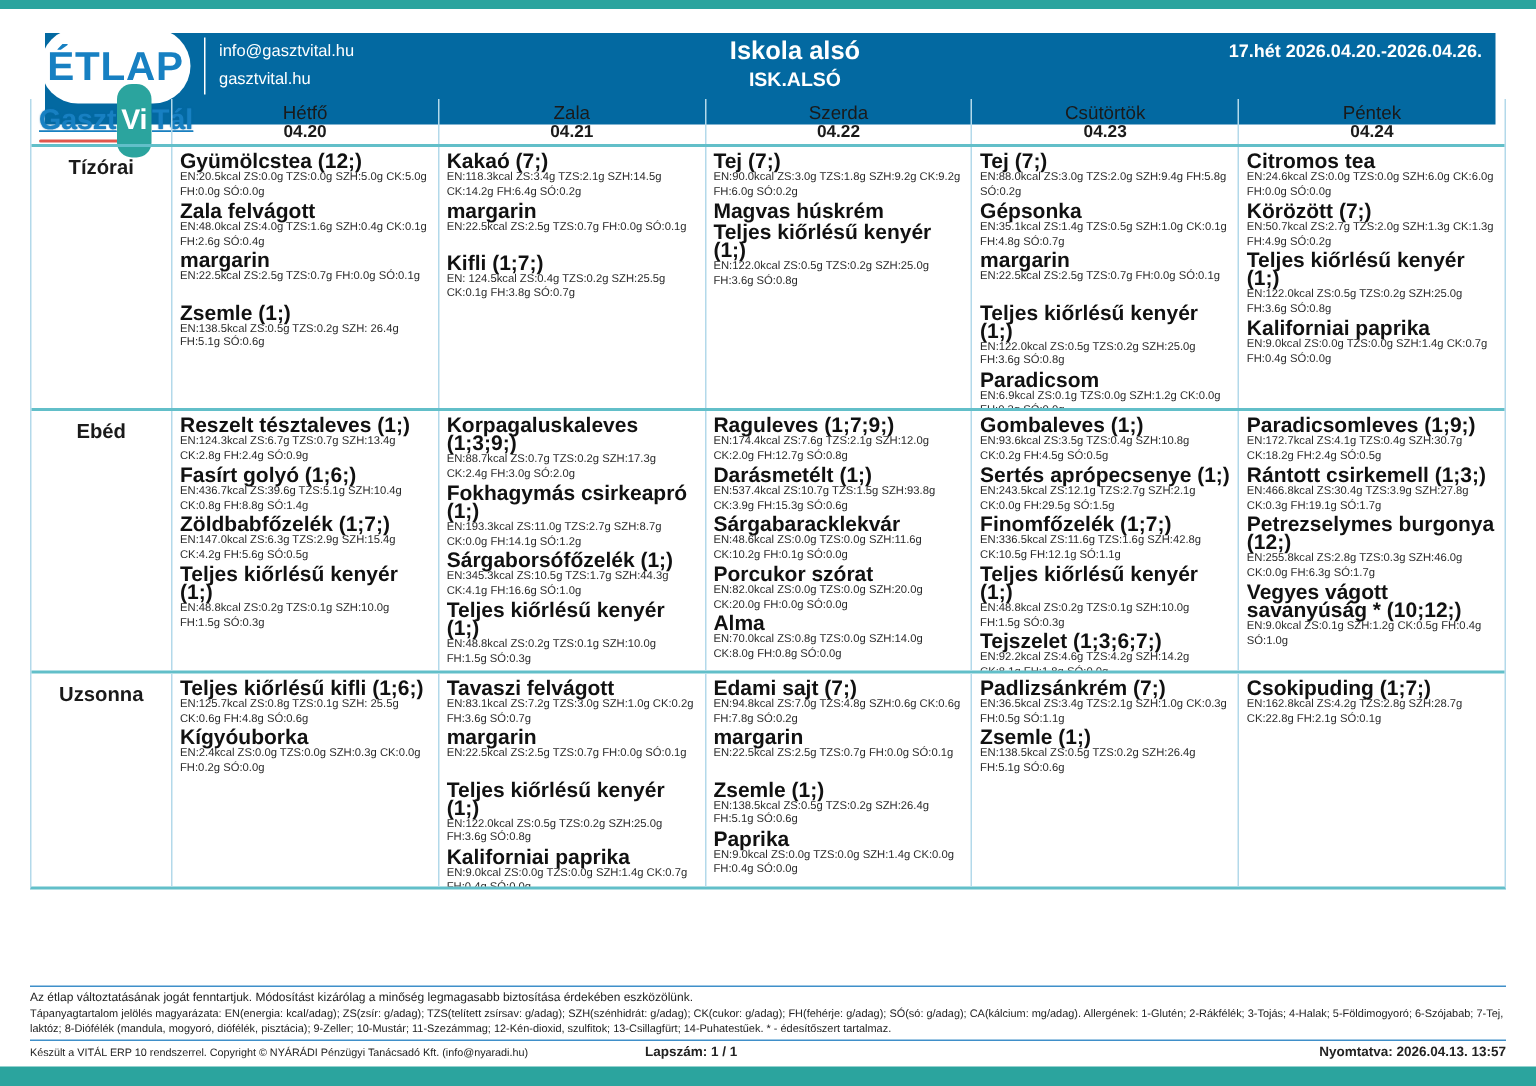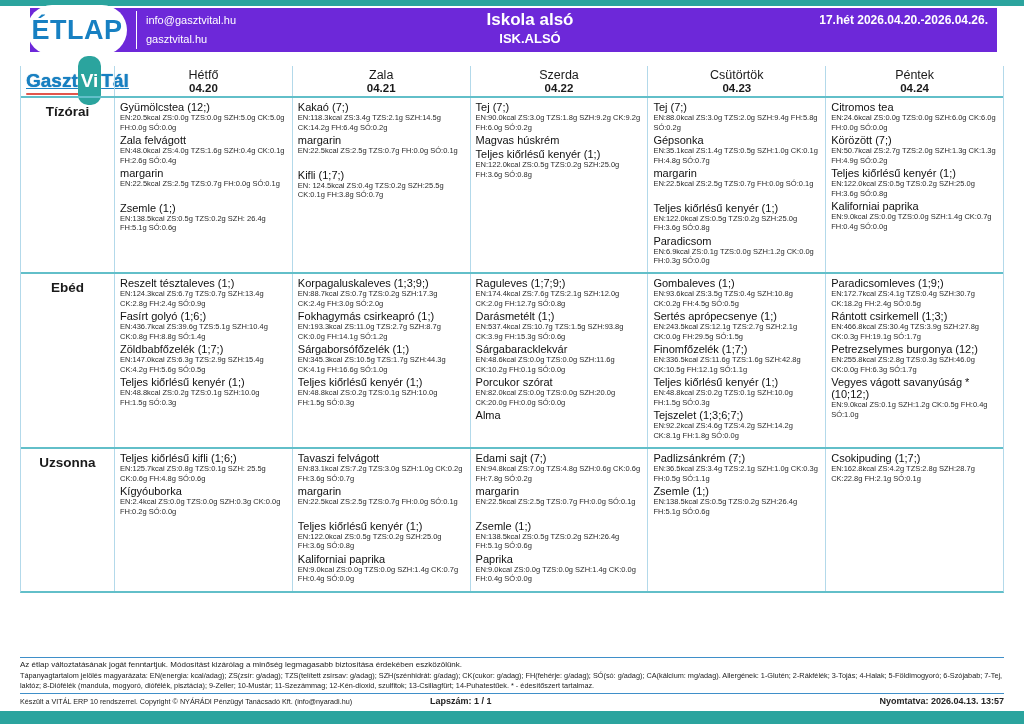--- a/index.html
+++ b/index.html
@@ -5,21 +5,21 @@
   * { box-sizing: border-box; }
   html,body { margin:0; padding:0; }
   body {
     width:1024px; height:724px; position:relative; overflow:hidden;
     background:#ffffff; font-family:"Liberation Sans", sans-serif; color:#1a1a1a;
   }
   .top-bar { position:absolute; top:0; left:0; width:1024px; height:6px; background:#2ba49e; }
   .bottom-bar { position:absolute; bottom:0; left:0; width:1024px; height:13px; background:#2ba49e; }
 
   
-  .header-bar { position:absolute; left:30px; top:8px; width:967px; height:44px; background:#6d28d9; }
+  .header-bar { position:absolute; left:30px; top:22px; width:967px; height:61px; background:#0369a1; }
   .logo-pill {
     position:absolute; left:-3px; top:-3px; width:100px; height:50px;
     background:#fff; border-radius:25px; display:flex; align-items:center; justify-content:center;
   }
   .logo-pill span { color:#1780c2; font-weight:bold; font-size:27px; letter-spacing:0.5px; }
   .contact {
     position:absolute; left:106px; top:3px; height:38px; border-left:1px solid #ffffff;
     padding-left:9px; color:#fff; font-size:11px; line-height:19px;
   }
   .title-block { position:absolute; left:300px; width:400px; top:2px; text-align:center; color:#fff; }
@@ -45,21 +45,21 @@
   .day-name { font-size:12.5px; font-weight:normal; line-height:14px; }
   .day-date { font-size:11.5px; font-weight:bold; line-height:13px; }
   .meal-row { border-top:2px solid #62bfc9; }
   .meal-label { text-align:center; padding-top:6px; font-size:13.5px; font-weight:bold; }
   .row0 { height:176px; }
   .row1 { height:175px; }
   .row2 { height:144px; }
   .cell { padding:2px 4px 0 5px; overflow:hidden; }
   .item { margin-bottom:1px; }
   .item.gap { margin-bottom:12px; }
-  .iname { font-size:11px; font-weight:normal; color:#111; line-height:12px; padding-top:1px; }
+  .iname { font-size:14px; font-weight:bold; color:#111; line-height:12px; padding-top:1px; }
   .iinfo { font-size:7.5px; color:#2a2a2a; line-height:9.5px; }
 
   
   .footer { position:absolute; left:20px; top:657px; width:984px; color:#222; }
   .fsep { border-top:1px solid #3f8fc9; }
   .f1 { font-size:8px; line-height:10px; margin-top:2px; }
   .f2 { font-size:7.3px; line-height:9.5px; margin-top:1px; }
   .fsep2 { border-top:1px solid #3f8fc9; margin-top:3px; }
   .fbottom { display:flex; align-items:baseline; margin-top:2px; }
   .credit { font-size:7.2px; }
@@ -252,20 +252,21 @@
         <div class="item">
           <div class="iname">Sárgabaracklekvár</div>
           <div class="iinfo">EN:48.6kcal ZS:0.0g TZS:0.0g SZH:11.6g CK:10.2g FH:0.1g SÓ:0.0g</div>
         </div>
         <div class="item">
           <div class="iname">Porcukor szórat</div>
           <div class="iinfo">EN:82.0kcal ZS:0.0g TZS:0.0g SZH:20.0g CK:20.0g FH:0.0g SÓ:0.0g</div>
         </div>
         <div class="item">
           <div class="iname">Alma</div>
+          <div class="iinfo">EN:70.0kcal ZS:0.8g TZS:0.0g SZH:14.0g CK:8.0g FH:0.8g SÓ:0.0g</div>
         </div>
       </div>
       <div class="cell">
         <div class="item">
           <div class="iname">Gombaleves (1;)</div>
           <div class="iinfo">EN:93.6kcal ZS:3.5g TZS:0.4g SZH:10.8g CK:0.2g FH:4.5g SÓ:0.5g</div>
         </div>
         <div class="item">
           <div class="iname">Sertés aprópecsenye (1;)</div>
           <div class="iinfo">EN:243.5kcal ZS:12.1g TZS:2.7g SZH:2.1g CK:0.0g FH:29.5g SÓ:1.5g</div>

